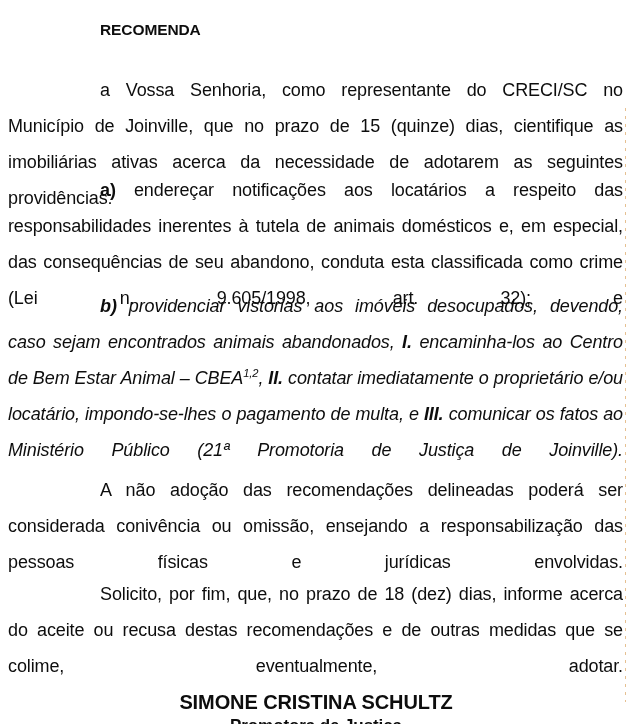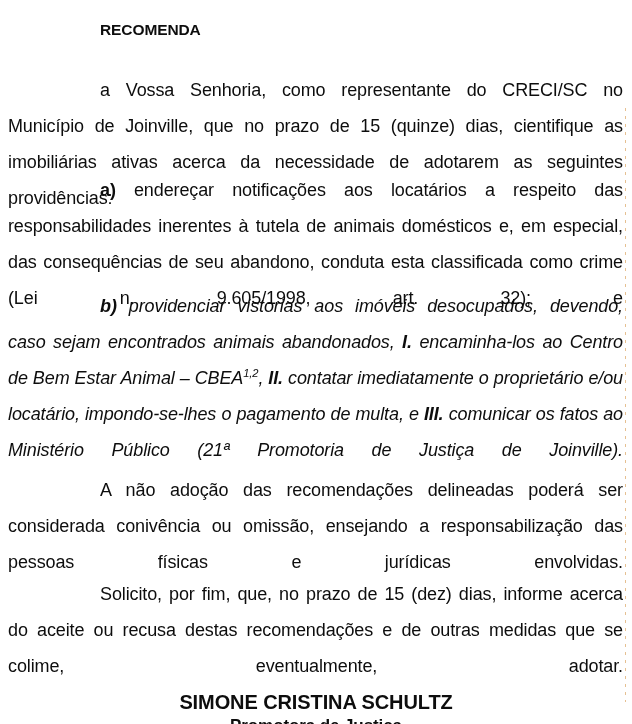--- a/index.html
+++ b/index.html
@@ -134,21 +134,21 @@
     <h1 class="heading">RECOMENDA</h1>
 
     <p class="para" id="para-1">a Vossa Senhoria, como representante do CRECI/SC no Município de Joinville, que no prazo de 15 (quinze) dias, cientifique as imobiliárias ativas acerca da necessidade de adotarem as seguintes providências:</p>
 
     <p class="para" id="para-a"><b class="bold">a)</b><span> endereçar notificações aos locatários a respeito das responsabilidades inerentes à tutela de animais domésticos e, em especial, das consequências de seu abandono, conduta esta classificada como crime (Lei n. 9.605/1998, art. 32); e</span></p>
 
     <p class="para" id="para-b"><b class="bold">b)</b><span> providenciar vistorias aos imóveis desocupados, devendo, caso sejam encontrados animais abandonados, </span><b class="bold">I.</b><span> encaminha-los ao Centro de Bem Estar Animal – CBEA</span><sup>1,2</sup><span>, </span><b class="bold">II.</b><span> contatar imediatamente o proprietário e/ou locatário, impondo-se-lhes o pagamento de multa, e </span><b class="bold">III.</b><span> comunicar os fatos ao Ministério Público (21ª Promotoria de Justiça de Joinville).</span></p>
 
     <p class="para" id="para-c">A não adoção das recomendações delineadas poderá ser considerada conivência ou omissão, ensejando a responsabilização das pessoas físicas e jurídicas envolvidas.</p>
 
-    <p class="para" id="para-d">Solicito, por fim, que, no prazo de 15 (dez) dias, informe acerca do aceite ou recusa destas recomendações e de outras medidas que se colime, eventualmente, adotar.</p>
+    <p class="para" id="para-d">Solicito, por fim, que, no prazo de 18 (dez) dias, informe acerca do aceite ou recusa destas recomendações e de outras medidas que se colime, eventualmente, adotar.</p>
 
   </div>
 
   <div class="sig-block">
     <span class="sig-name">SIMONE CRISTINA SCHULTZ</span>
     <span class="sig-role">Promotora de Justiça</span>
   </div>
 
 </div>
 

